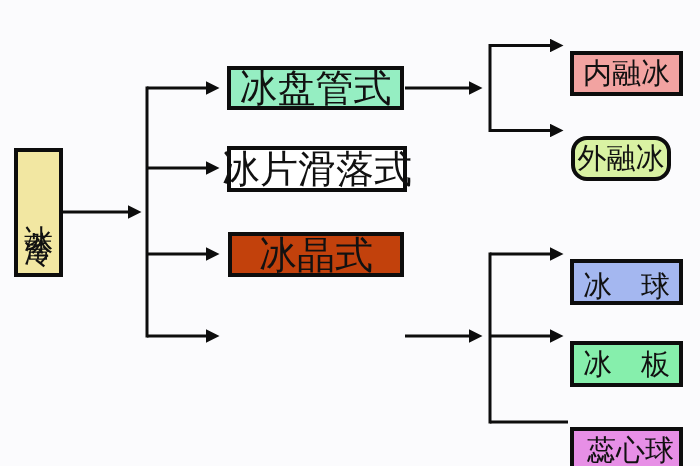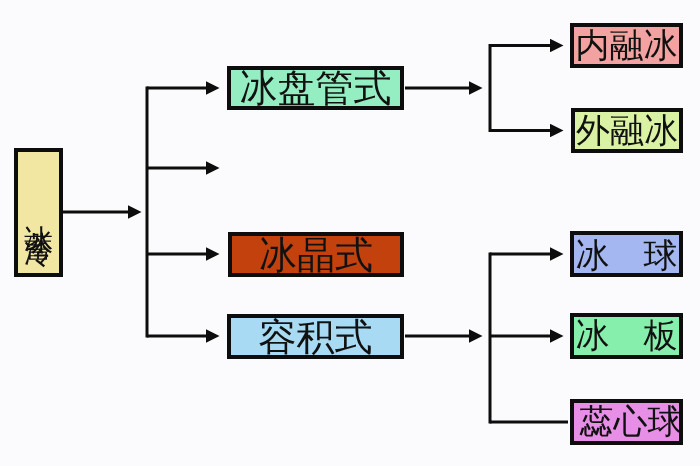--- a/index.html
+++ b/index.html
@@ -31,27 +31,27 @@
   .node-root {
     left: 14px; top: 148px; width: 49px; height: 129px;
     font-size: 29px;
   }
   .node-root .vtext {
     writing-mode: vertical-rl;
     text-orientation: upright;
     letter-spacing: 7px;
   }
   .node-mid   { font-size: 38px; }
-  .node-right { font-size: 34px; }
+  .node-right { font-size: 29px; margin-top: 28px; }
   .node-t1 { left: 227px; top: 66px;  width: 177px; height: 44px; }
   .node-t2 { left: 227px; top: 146px; width: 180px; height: 46px; }
   .node-t3 { left: 228px; top: 232px; width: 176px; height: 45px; }
   .node-t4 { left: 227px; top: 314px; width: 177px; height: 45px; }
   .node-c1 { left: 570px; top: 23px;  width: 113px; height: 45px; }
-  .node-c2 { left: 571px; top: 108px; width: 112px; height: 45px; }
+  .node-c2 { left: 571px; top: 108px; width: 100px; height: 45px; border-radius: 16px; }
   .node-v1 { left: 570px; top: 231px; width: 113px; height: 46px; }
   .node-v2 { left: 570px; top: 313px; width: 113px; height: 46px; }
   .node-v3 { left: 570px; top: 399px; width: 113px; height: 46px; }
   .label { pointer-events: none; }
 </style>
 </head>
 <body>
 
 <div class="canvas" style="background-color: rgb(251, 251, 253);">
 
@@ -83,25 +83,25 @@
     </g>
   </svg>
 
   <div class="node node-root" style="background-color: rgb(242, 231, 162);">
     <span class="vtext label">冰蓄冷</span>
   </div>
 
   <div class="node node-mid node-t1" style="background-color: rgb(149, 238, 194);">
     <span class="label">冰盘管式</span>
   </div>
+  <div class="node node-mid node-t2" style="background-color: rgb(255, 255, 255);">
+    <span class="label">冰片滑落式</span>
+  </div>
   <div class="node node-mid node-t3" style="background-color: #c2410c;">
     <span class="label">冰晶式</span>
-  </div>
-  <div class="node node-mid node-t4" style="background-color: rgb(169, 218, 243);">
-    <span class="label">容积式</span>
   </div>
 
   <div class="node node-right node-c1" style="background-color: rgb(242, 163, 161);">
     <span class="label">内融冰</span>
   </div>
   <div class="node node-right node-c2" style="background-color: rgb(217, 242, 163);">
     <span class="label">外融冰</span>
   </div>
 
   <div class="node node-right node-v1" style="background-color: rgb(164, 183, 240); align-items: flex-end;">

